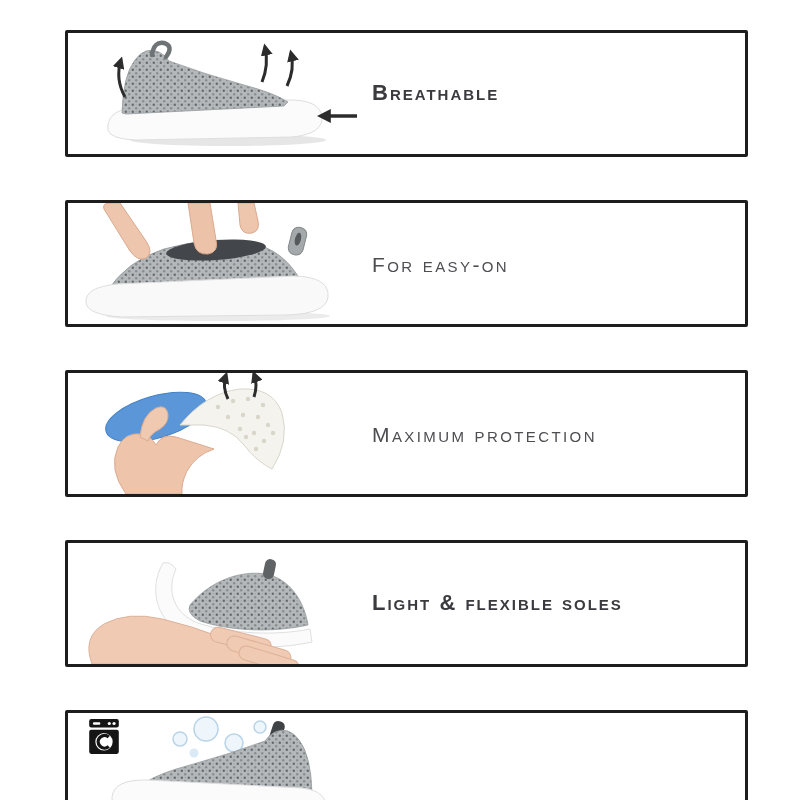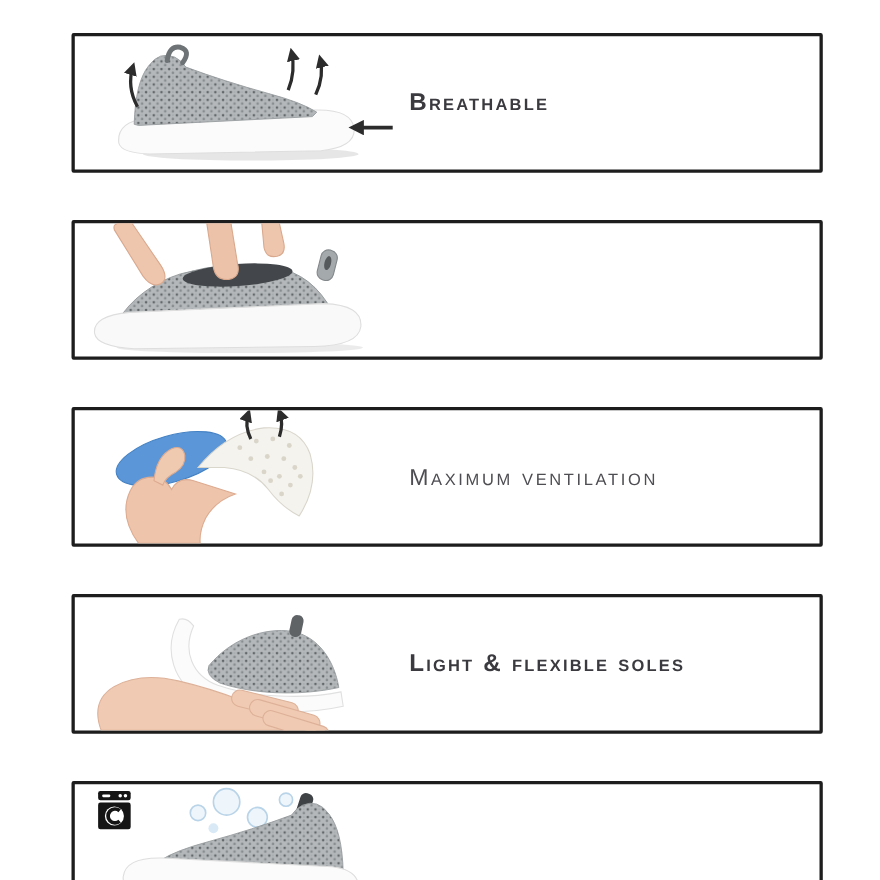--- a/index.html
+++ b/index.html
@@ -81,20 +81,21 @@
         <ellipse cx="148" cy="47" rx="50" ry="10" fill="#43474b" transform="rotate(-4 148 47)"></ellipse>
         <rect x="222" y="24" width="15" height="28" rx="7" fill="#a4a9ac" stroke="#83888b" transform="rotate(14 229 38)"></rect>
         <ellipse cx="229.5" cy="36" rx="3" ry="6.5" fill="#55595c" transform="rotate(14 229 38)"></ellipse>
         <path d="M52,0 L78,38 Q86,50 78,55 Q70,59 62,48 L36,6 Q34,0 42,0 Z" fill="#eec6ae" stroke="#d9a98e"></path>
         <path d="M120,0 L126,40 Q128,52 140,51 Q151,49 148,37 L142,0 Z" fill="#ecc2a8" stroke="#d9a98e"></path>
         <path d="M170,0 L172,22 Q174,32 184,30 Q192,28 190,18 L186,0 Z" fill="#eec6ae" stroke="#d9a98e"></path>
         <path d="M18,100 Q16,84 50,81 L226,73 Q262,74 260,94 Q258,111 218,112 L54,114 Q20,112 18,100 Z" fill="#f9f9f9" stroke="#dedede"></path>
       </svg>
     </div>
     <div class="panel-text">
+      <div class="subtitle">For easy-on</div>
     </div>
   </div>
 
   <div class="panel">
     <div class="panel-image">
       <svg class="illus" width="300" height="121" viewBox="0 0 300 121">
         <ellipse cx="88" cy="44" rx="52" ry="21" fill="#5b97d8" stroke="#4381c4" transform="rotate(-16 88 44)"></ellipse>
         <path d="M112,52 Q138,20 172,16 Q205,14 214,40 Q222,68 204,96 Q188,88 176,72 Q162,54 136,52 Z" fill="#f4f3ee" stroke="#d9d6cc"></path>
         <g fill="#d9d5c9">
           <circle cx="150" cy="34" r="2.2"></circle>
@@ -112,21 +113,21 @@
           <circle cx="178" cy="64" r="2.2"></circle>
             <circle cx="205" cy="60" r="2.2"></circle>
         </g>
         <path d="M160,26 Q154,14 158,2" fill="none" stroke="#2c2c2c" stroke-width="3" marker-end="url(#ah)"></path>
         <path d="M186,24 Q190,12 186,1" fill="none" stroke="#2c2c2c" stroke-width="3" marker-end="url(#ah)"></path>
         <path d="M58,121 Q40,96 50,74 Q57,59 74,61 Q83,63 88,72 Q94,60 108,64 L146,76 Q128,82 119,98 Q113,110 114,121 Z" fill="#eec4ab" stroke="#dcab90"></path>
         <path d="M72,64 Q74,42 88,35 Q98,31 100,41 Q101,50 92,56 Q82,61 80,68 Z" fill="#f0c9b1" stroke="#dcab90"></path>
       </svg>
     </div>
     <div class="panel-text">
-      <div class="subtitle">Maximum ventilation</div>
+      <div class="subtitle">Maximum protection</div>
     </div>
   </div>
 
   <div class="panel">
     <div class="panel-image">
       <svg class="illus" width="300" height="121" viewBox="0 0 300 121">
         <path d="M95,20 C80,46 88,80 120,93 C158,106 208,107 244,99 L242,86 C208,93 162,91 130,80 C106,71 98,48 108,26 Q102,18 95,20 Z" fill="#fbfbfb" stroke="#e0e0e0"></path>
         <path d="M122,62 C142,38 172,27 198,31 C222,36 236,58 240,82 C204,90 162,88 132,78 Q118,71 122,62 Z" fill="url(#knitpat)" stroke="#979c9e" stroke-width="0.8"></path>
         <rect x="196" y="16" width="11" height="20" rx="5" fill="#5f6366" transform="rotate(12 201 26)"></rect>
         <path d="M24,121 Q14,94 36,81 Q60,68 94,76 Q124,83 152,94 Q192,105 226,119 L227,121 Z" fill="#f0cab2" stroke="#ddb199"></path>

